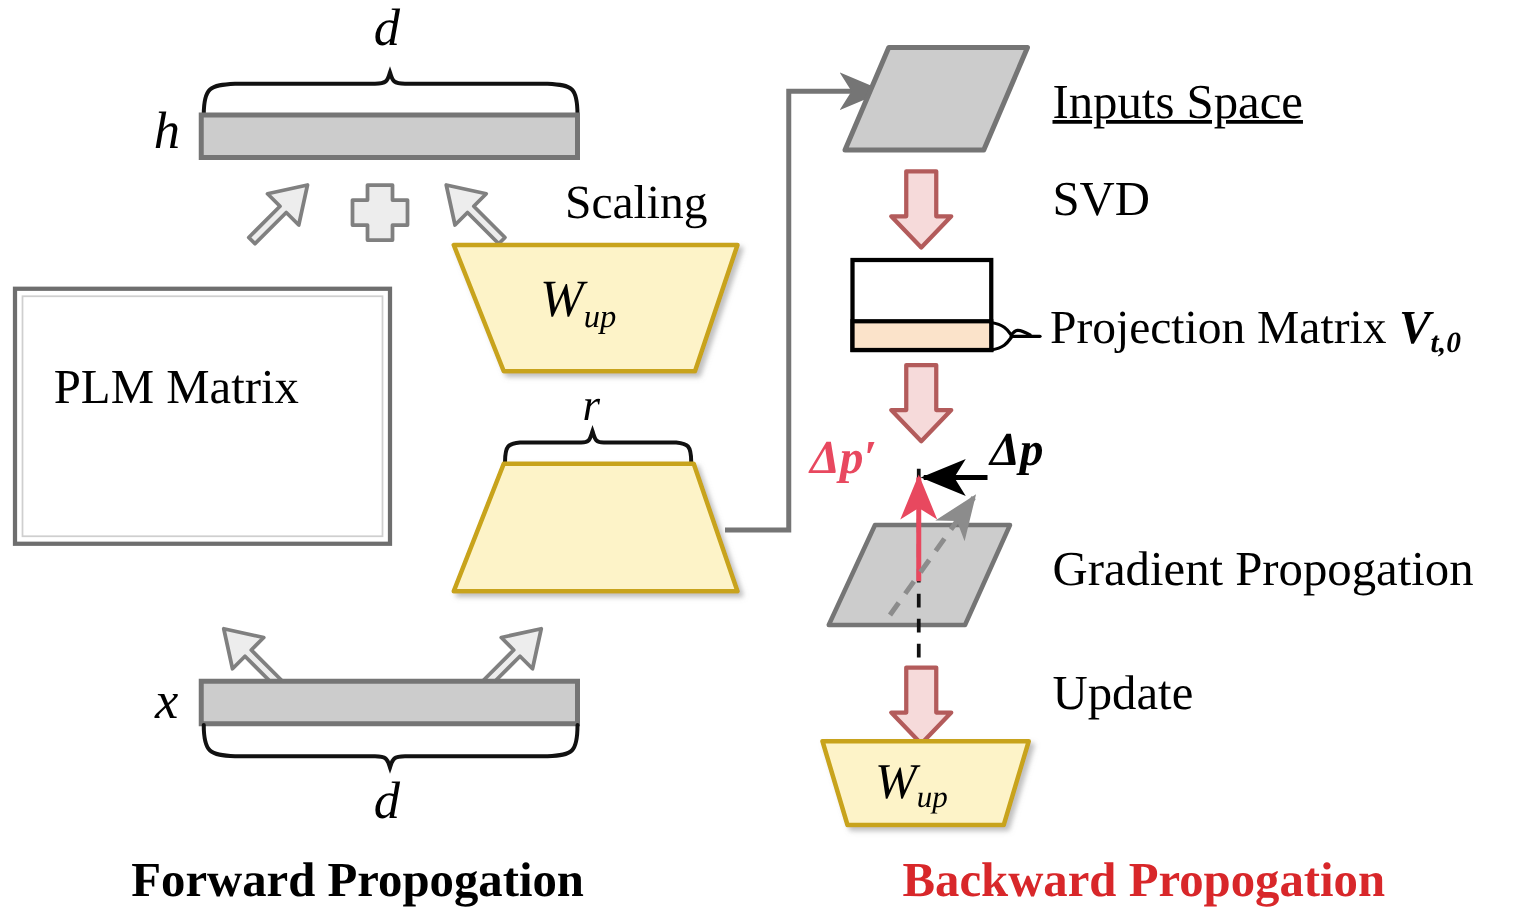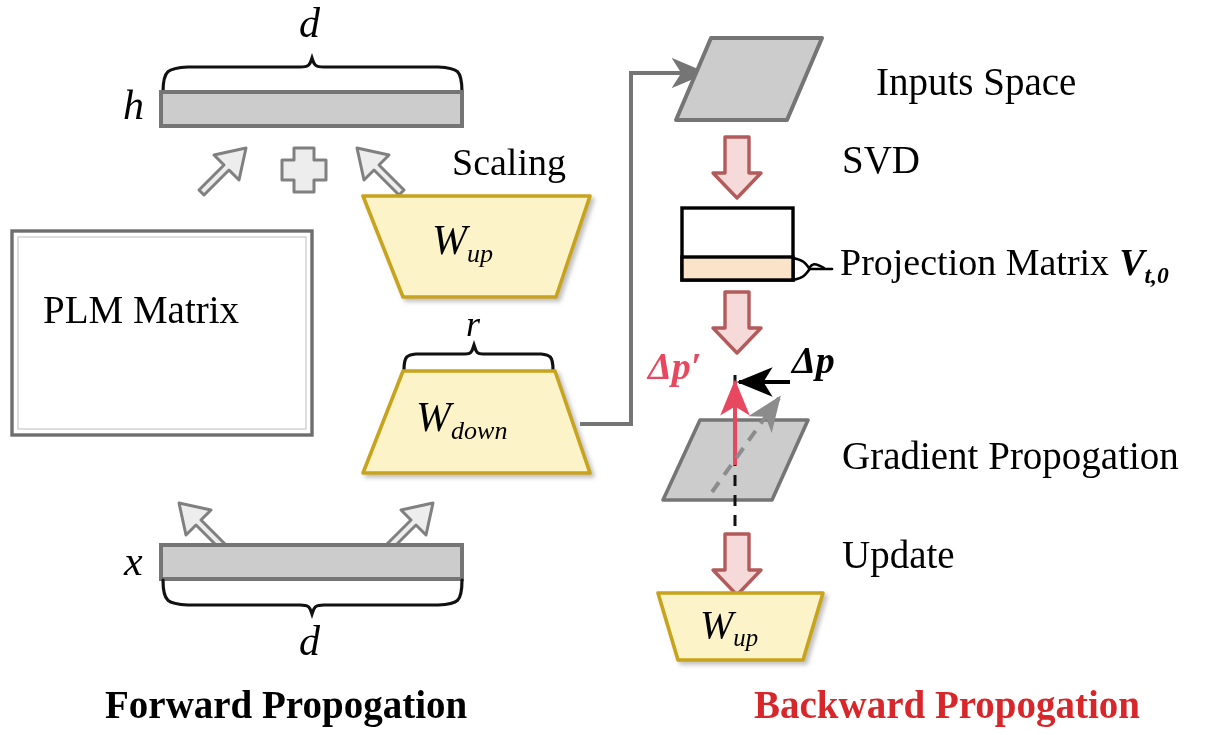--- a/index.html
+++ b/index.html
@@ -155,45 +155,42 @@
   <div class="abs lbl serif" style="left:452px;top:143px;font-size:38px;">Scaling</div>
 
   <div class="abs lbl serif" style="left:43px;top:290px;font-size:39px;">PLM Matrix</div>
 
   <div class="abs lbl" style="left:432px;top:219px;font-size:42px;">
     <span class="math">W</span><span class="sub">up</span>
   </div>
 
   <div class="abs lbl math" style="left:466px;top:306px;font-size:36px;">r</div>
 
-  <div class="abs lbl" style="left:416px;top:396px;font-size:42px;">
-    <span class="math">W</span><span class="sub">down</span>
-  </div>
 
   <div class="abs lbl math" style="left:124px;top:540px;font-size:42px;">x</div>
 
   <div class="abs lbl math" style="left:299px;top:620px;font-size:42px;">d</div>
 
   <div class="abs lbl serif bold" style="left:105px;top:685px;font-size:39px;">Forward Propogation</div>
 
-  <div class="abs lbl serif" style="left:876px;top:62px;font-size:39px;">Inputs Space</div>
+  <div class="abs lbl serif" style="left:842px;top:62px;font-size:39px;text-decoration:underline;">Inputs Space</div>
 
   <div class="abs lbl serif" style="left:842px;top:140px;font-size:39px;">SVD</div>
 
   <div class="abs lbl" style="left:840px;top:243px;font-size:38px;">
     <span class="serif">Projection Matrix</span><span class="math bold" style="padding-left:10px;">V</span><span class="sub bold">t,0</span>
   </div>
 
   <div class="abs lbl math bold" style="left:648px;top:347px;font-size:38px;color:#e8485f;">Δp′</div>
 
   <div class="abs lbl math bold" style="left:792px;top:341px;font-size:38px;">Δp</div>
 
   <div class="abs lbl serif" style="left:842px;top:436px;font-size:39px;">Gradient Propogation</div>
 
   <div class="abs lbl serif" style="left:842px;top:535px;font-size:39px;text-align:right;">Update</div>
 
   <div class="abs lbl" style="left:700px;top:605px;font-size:40px;">
     <span class="math">W</span><span class="sub">up</span>
   </div>
 
-  <div class="abs lbl serif bold" style="left:722px;top:685px;font-size:39px;color:#d8272a;margin-left:32px;">Backward Propogation</div>
+  <div class="abs lbl serif bold" style="left:722px;top:685px;font-size:39px;color:#d8272a;">Backward Propogation</div>
 
 </div>
 
 </body></html>

